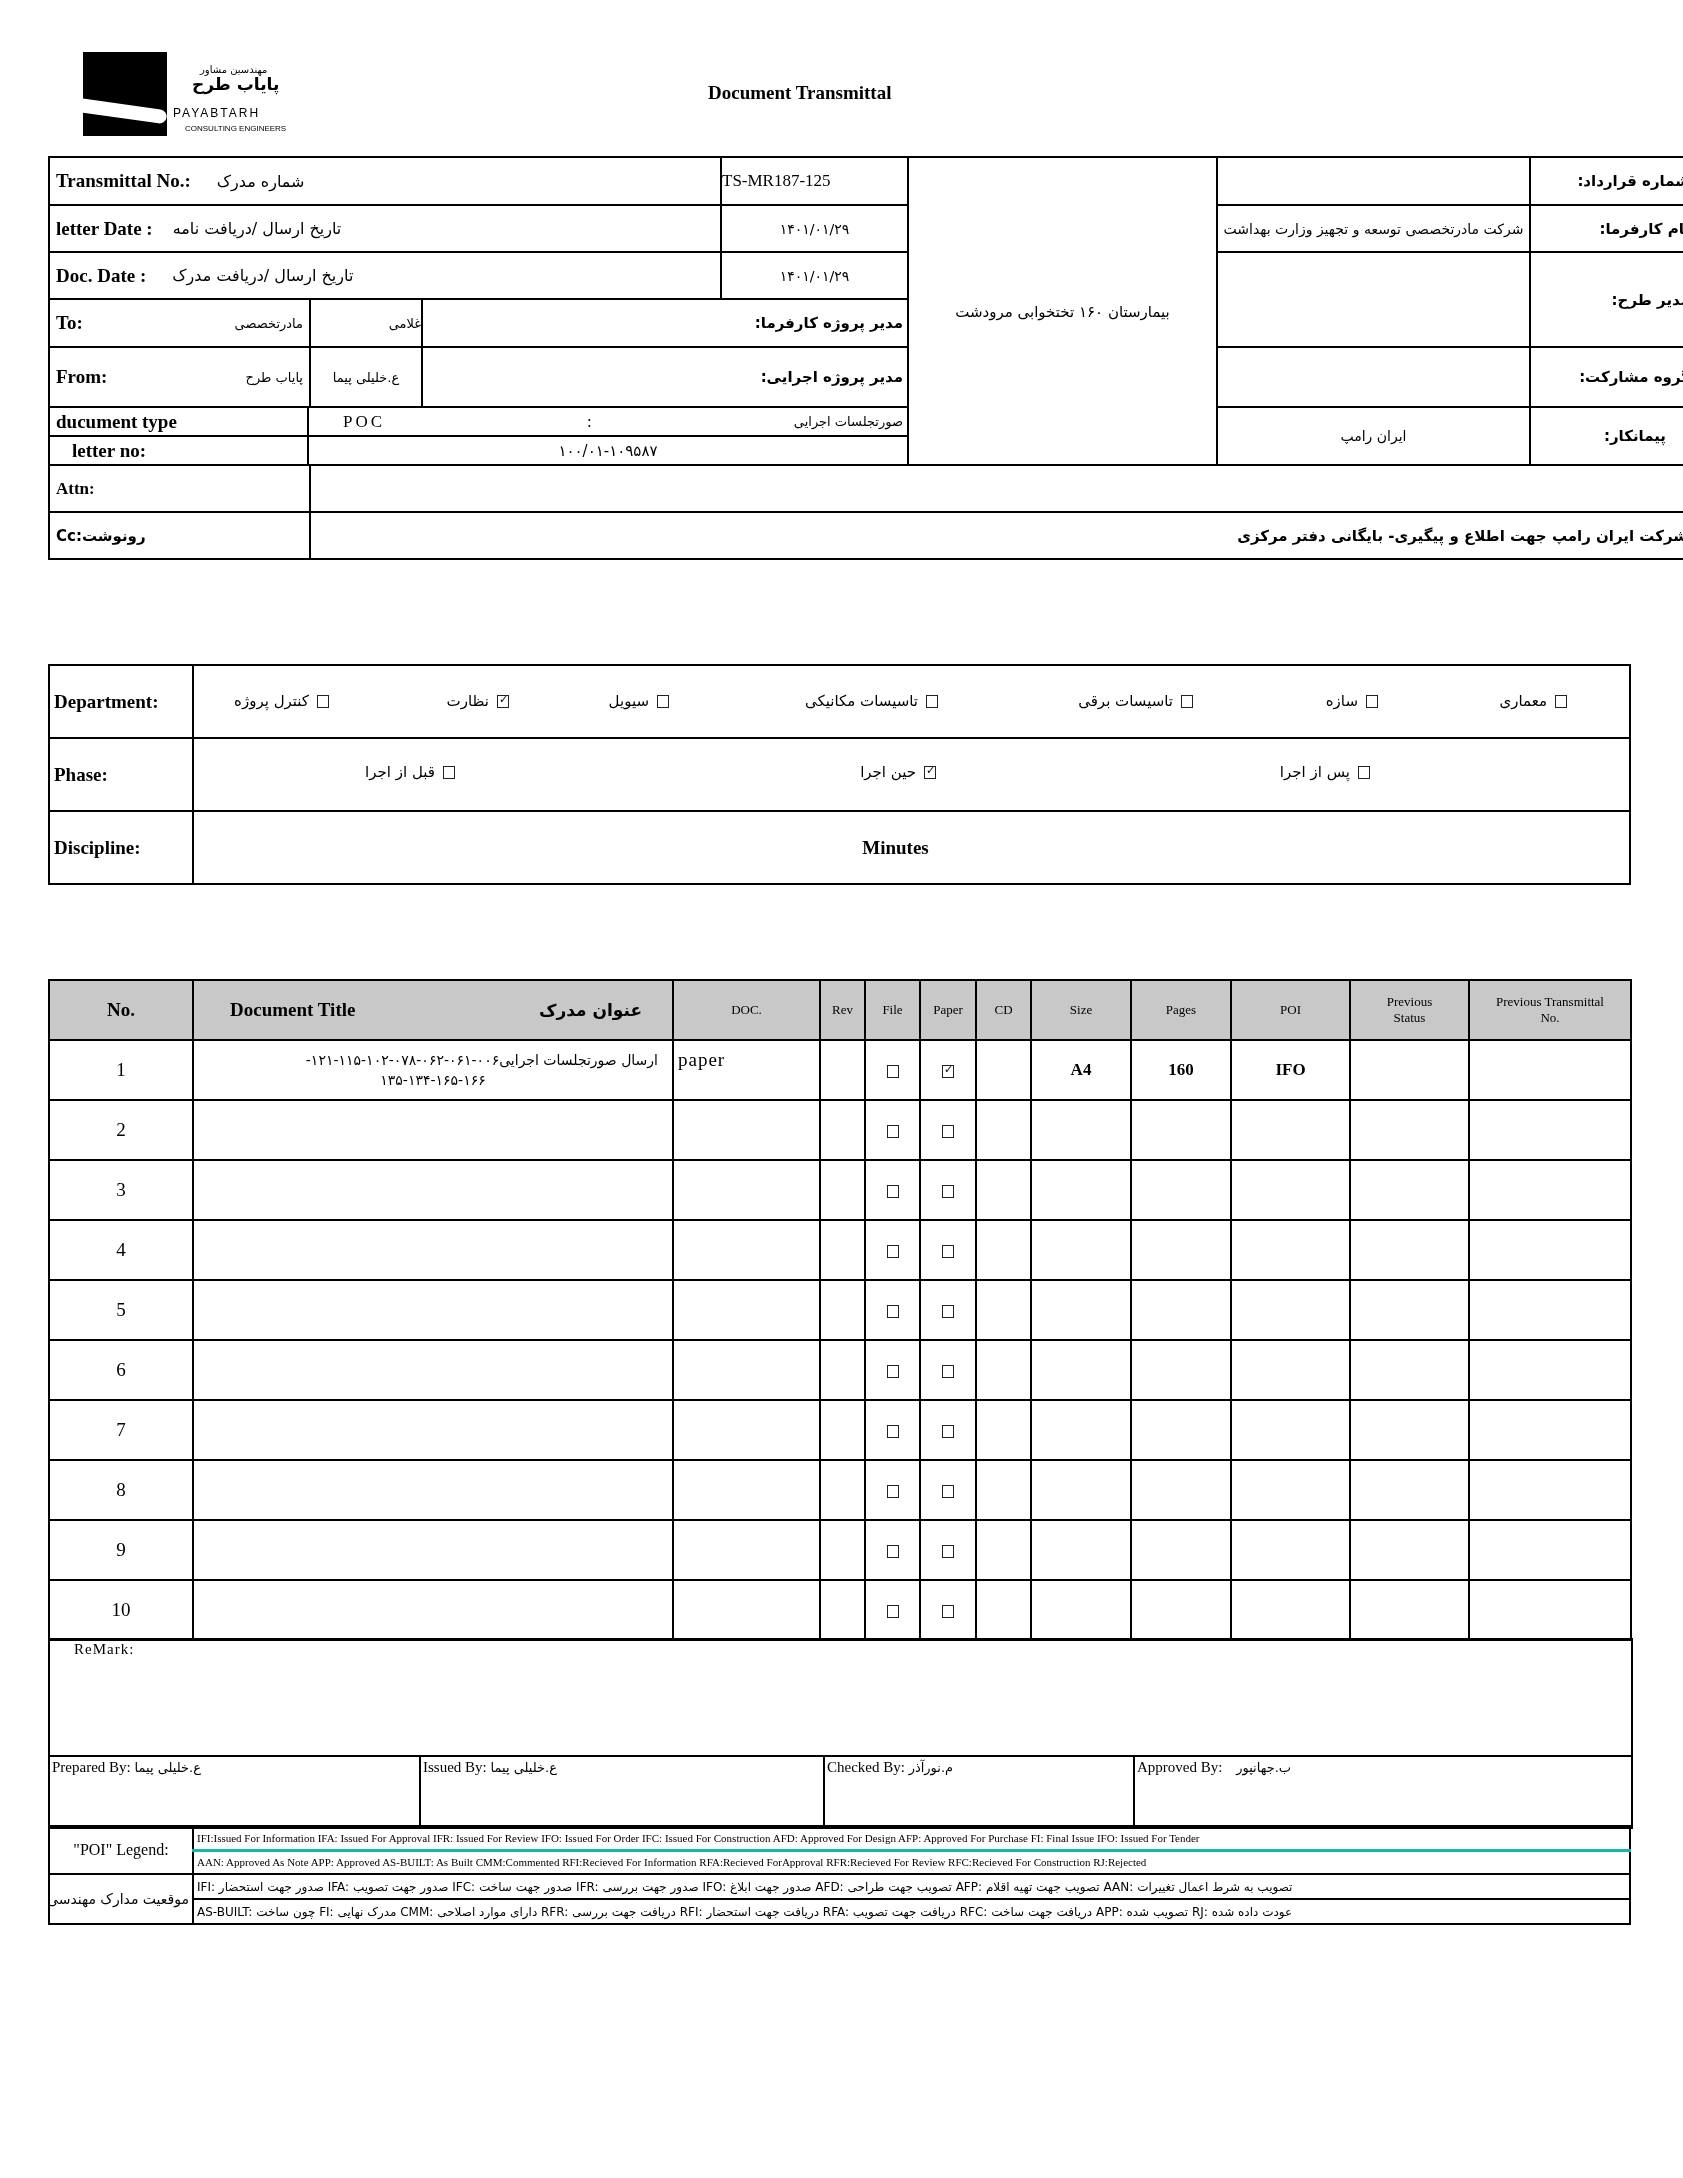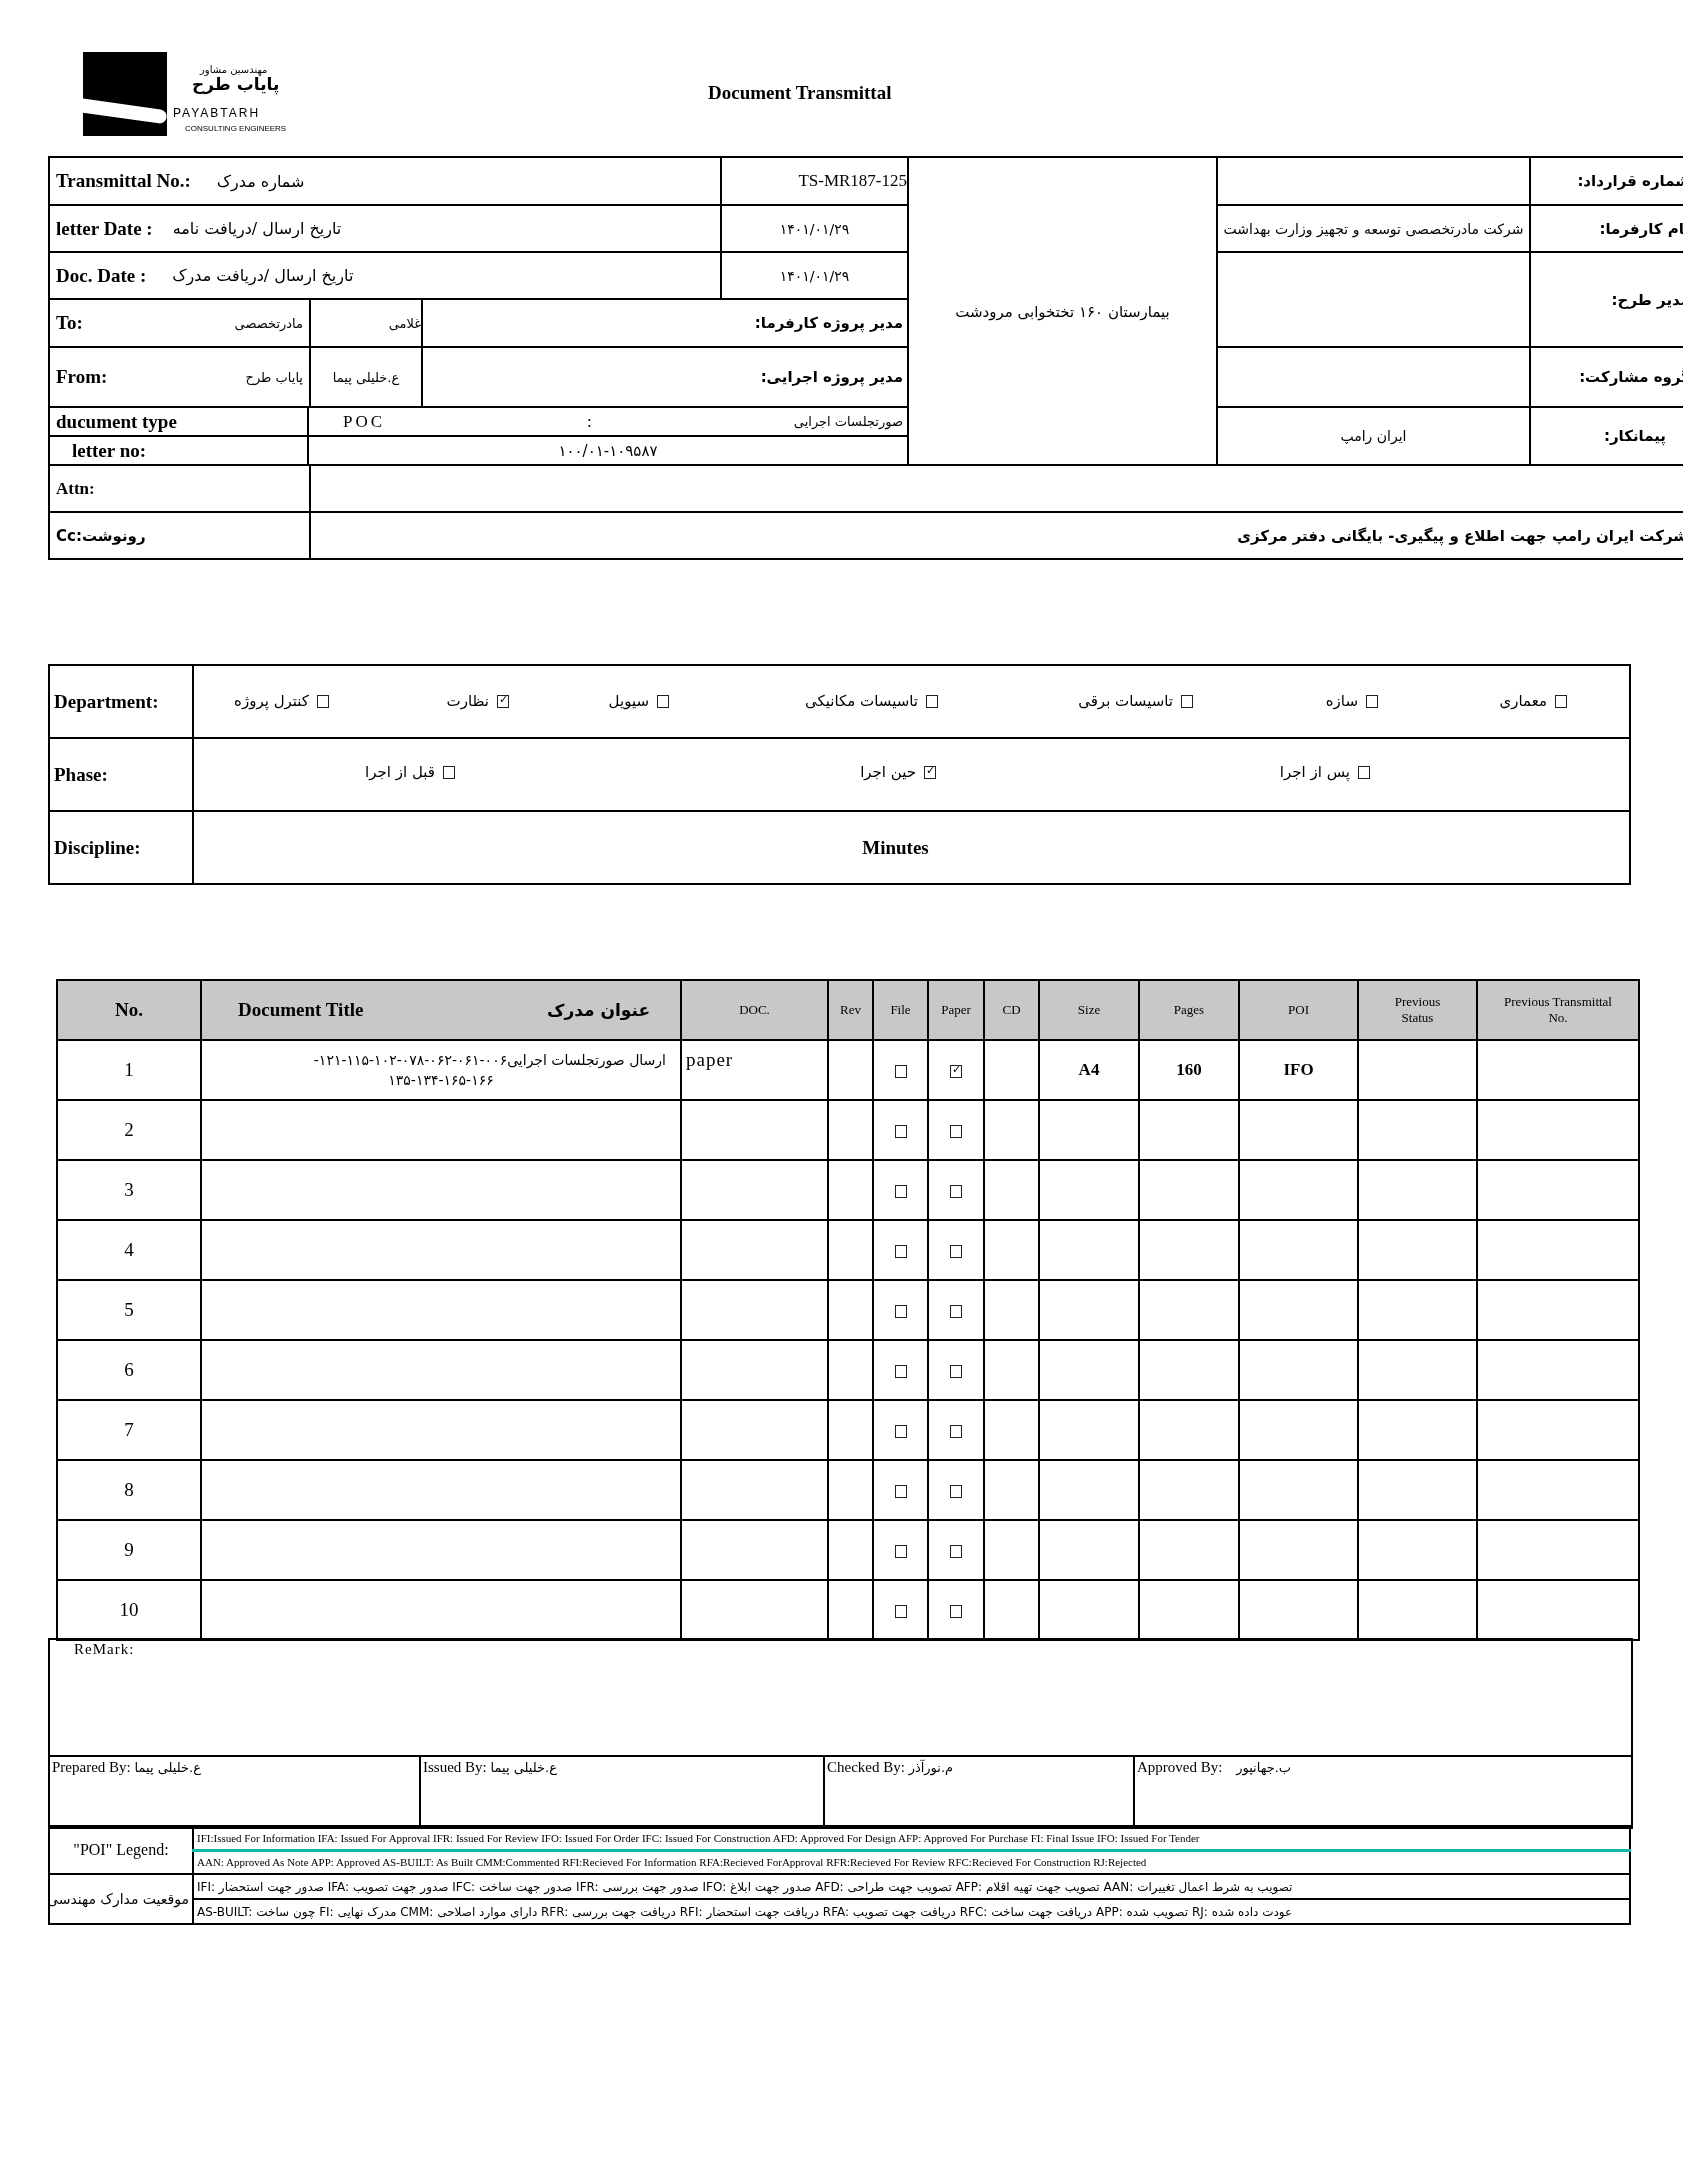--- a/index.html
+++ b/index.html
@@ -30,21 +30,21 @@
     #info { left: 48px; top: 156px; width: 1583px; }
     #info td { height: 44px; font-size: 17px; }
 
     
     #dept { left: 48px; top: 664px; width: 1583px; }
     #dept td { height: 73px; }
     .opt { position: absolute; font-size: 15px; white-space: nowrap; direction: rtl; font-family: "DejaVu Sans", sans-serif; }
     .opt .cbox { margin-left: 8px; }
 
     
-    #docs { left: 56px; top: 979px; width: 1583px; }
+    #docs { left: 48px; top: 979px; width: 1583px; }
     #docs th { background: #c8c8c8; font-weight: normal; font-size: 13px; height: 60px; line-height: 1.2; }
     #docs td { height: 60px; text-align: center; font-size: 19px; }
 
     
     .sig { font-size: 15px; }
 
     
     #legend { left: 48px; top: 1825px; width: 1583px; }
     #legend td { font-size: 11px; padding: 0 3px; white-space: nowrap; overflow: hidden; }
   </style>
@@ -73,21 +73,21 @@
       <col style="width:165px">
   </colgroup>
   <tbody>
       <tr style="height:48px">
     <td colspan="3" style="padding:0 6px">
       <div style="display:flex;align-items:center;gap:26px">
         <span class="lbl">Transmittal No.:</span>
         <span class="fa" style="font-size:16px">شماره مدرک</span>
       </div>
     </td>
-    <td style="text-align:right;font-size:17px">TS-MR187-125</td>
+    <td style="text-align:left;font-size:17px">TS-MR187-125</td>
     <td rowspan="6" style="text-align:center" class="fa">
       <span style="font-size:15px">بیمارستان ۱۶۰ تختخوابی مرودشت</span>
     </td>
     <td style=""></td>
     <td class="fa rtl" style="font-weight:bold;font-size:15px;padding-right:4px">شماره قرارداد:</td>
   </tr>
   <tr style="height:47px">
     <td colspan="3" style="padding:0 6px">
       <div style="display:flex;align-items:center;gap:20px">
         <span class="lbl">letter Date :</span>

